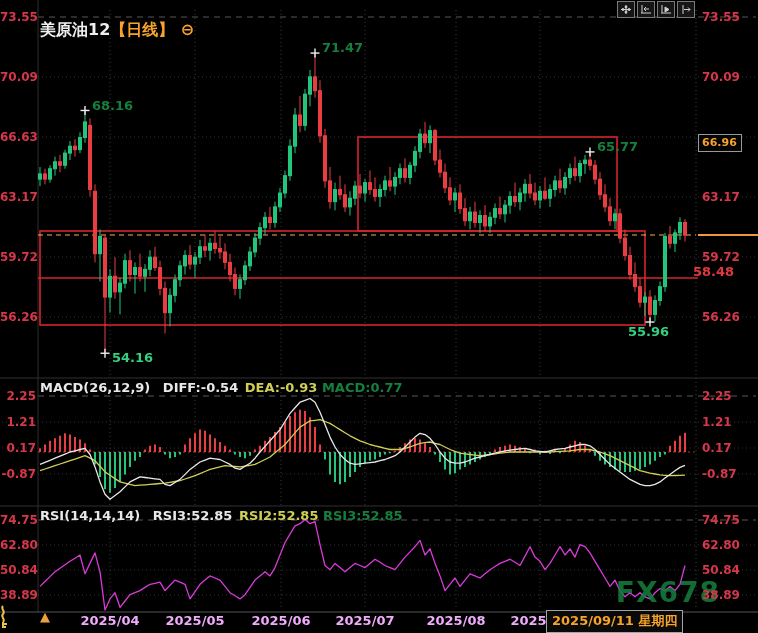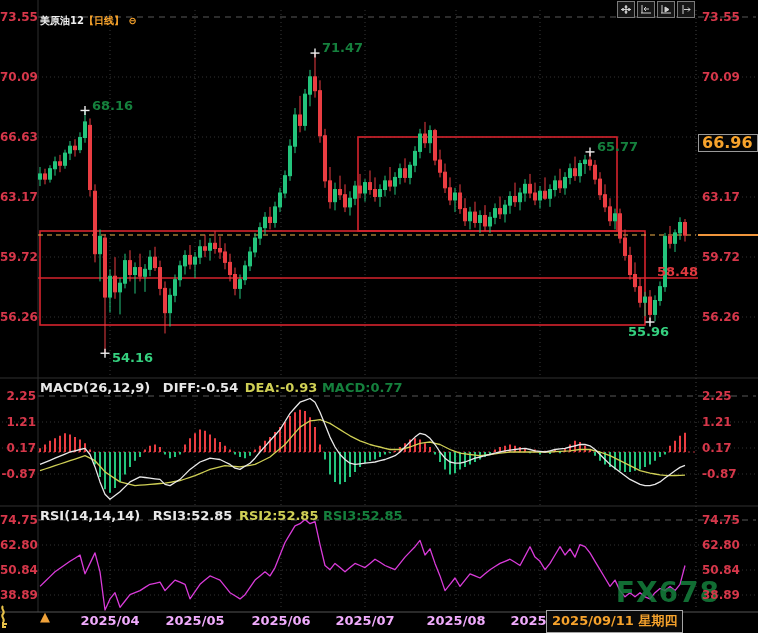--- a/index.html
+++ b/index.html
@@ -4,41 +4,41 @@
 <style>
   html,body{margin:0;padding:0;background:#000;}
   #app{position:relative;width:758px;height:633px;background:#000;overflow:hidden;
        font-family:"DejaVu Sans","Liberation Sans",sans-serif;}
   #chart-svg{position:absolute;left:0;top:0;}
   .abs{position:absolute;}
   .axis-label{position:absolute;font-size:12px;font-weight:bold;color:#d6374a;line-height:12px;}
   .axis-label.left{width:36px;text-align:right;}
   .axis-label.right{left:702px;text-align:left;}
   .green-label{color:#35d07f;}
-  .title-bar{position:absolute;left:40px;top:14px;font-size:10px;font-weight:bold;white-space:nowrap;}
+  .title-bar{position:absolute;left:40px;top:20px;font-size:16px;font-weight:bold;white-space:nowrap;}
   .title-symbol{color:#efefef;}
   .title-period{color:#f7a32c;}
   .collapse-btn{color:#f7a32c;cursor:pointer;margin-left:1px;}
   .toolbar{position:absolute;right:63px;top:1px;display:flex;gap:2px;}
   .tool-btn{width:16px;height:15px;border:1px solid #7a7a7a;background:#161616;display:flex;
             align-items:center;justify-content:center;}
   .boxed-price{position:absolute;left:698px;border:1px solid #999;background:#050505;
-               color:#f7a32c;font-size:16px;font-weight:bold;padding:1px 4px 2px 3px;line-height:13px;}
+               color:#f7a32c;font-size:11px;font-weight:bold;padding:1px 4px 2px 3px;line-height:13px;}
   .price-note{position:absolute;font-size:13px;font-weight:bold;white-space:nowrap;}
   .red-note{color:#15803d;}
   .ind-header{position:absolute;left:40px;font-size:13px;font-weight:bold;white-space:nowrap;color:#e8e8e8;}
   .ind-yellow{color:#cfcf55;margin-left:2px;}
   .ind-magenta{color:#15803d;margin-left:0;}
   .x-label{position:absolute;top:613px;width:70px;text-align:center;font-size:13px;font-weight:bold;color:#f0abfc;}
   .date-box{position:absolute;left:546px;top:610px;border:1px solid #a5a5a5;background:#0a0a0a;
             color:#f7a32c;font-size:13px;font-weight:bold;padding:1px 5px 2px 5px;white-space:nowrap;}
   .watermark{position:absolute;right:38px;bottom:24px;font-size:28px;font-weight:bold;
              color:#15803d;letter-spacing:1px;opacity:.85;}
   .corner-triangle{position:absolute;left:40px;top:609px;color:#f0a23a;font-size:13px;}
-  .label-5848{position:absolute;left:638px;top:264px;width:60px;text-align:right;
+  .label-5848{position:absolute;left:674px;top:264px;width:60px;text-align:right;
               font-size:13px;font-weight:bold;color:#e0393f;}
 </style>
 </head>
 <body>
 <div id="app">
 
 <svg id="chart-svg" width="758" height="633">
       <line x1="38" y1="17" x2="756" y2="17" stroke="#585858" stroke-width="1" stroke-dasharray="6,5"></line>
       <line x1="2" y1="77" x2="756" y2="77" stroke="#333333" stroke-width="1" stroke-dasharray="1,3"></line>
       <line x1="2" y1="137" x2="756" y2="137" stroke="#333333" stroke-width="1" stroke-dasharray="1,3"></line>

